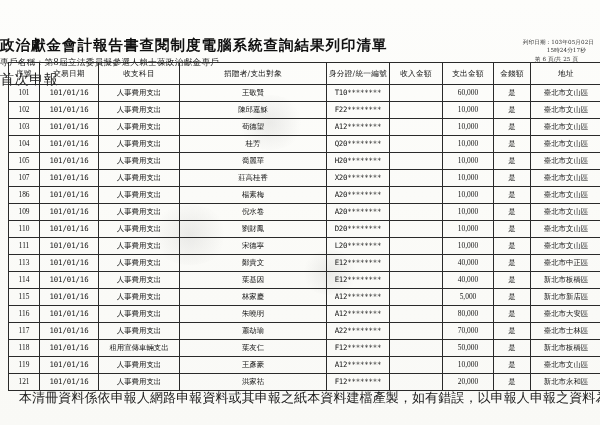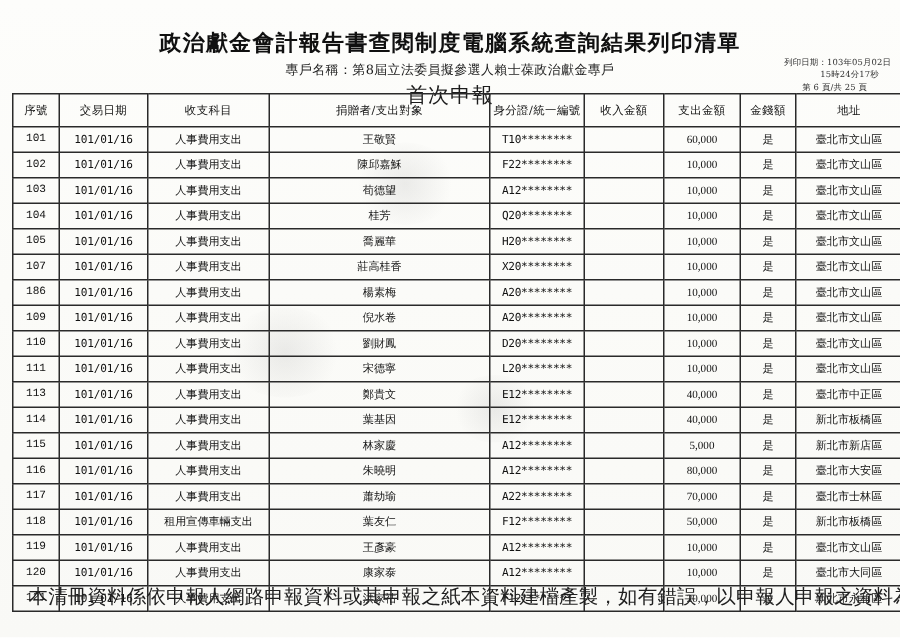--- a/index.html
+++ b/index.html
@@ -20,22 +20,22 @@
     width: 600px;
     height: 425px;
     box-sizing: border-box;
     padding: 0;
     
     background: linear-gradient(180deg,#fdfdfb 0%, #fbfbf8 45%, #f9f9f6 100%);
   }
 
   
   .doc-header {
-    padding-top: 21px;
-    text-align: center;
+    padding-top: 37px;
+    text-align: left;
   }
   .doc-title {
     font-size: 14.5px;
     letter-spacing: 1.0px;
     font-weight: 700;
     color: #101010;
     line-height: 1.15;
     white-space: nowrap;
   }
   .doc-subtitle {
@@ -104,21 +104,21 @@
   .c-id     { width: 62px; margin-left: 35px; }
   .c-in     { width: 52px; }
   .c-out    { width: 50px; }
   .c-money  { width: 36px; }
   .c-addr   { width: 70px; }
 
   td.c-party { padding-left: 22px; box-sizing: border-box; }
   td.c-in, td.c-out { text-align: right; padding-right: 5px; box-sizing: border-box; }
   td.c-id { text-align: left; padding-left: 6px; box-sizing: border-box; font-family: "DejaVu Sans Mono","Liberation Mono",monospace; font-size: 6.2px; letter-spacing: -0.2px;}
   td.c-date { font-family: "DejaVu Sans Mono","Liberation Mono",monospace; font-size: 6.6px; letter-spacing: -0.1px;}
-  td.c-seq  { font-family: Liberation Mono, monospace; font-size: 6.6px; }
+  td.c-seq  { font-family: Liberation Serif, serif; font-size: 6.6px; }
   td.c-in, td.c-out { font-family: Liberation Serif, serif; font-size: 6.8px; }
 
   
   .doc-footer {
     position: absolute;
     left: 19px;
     bottom: 18px;
     font-size: 13px;
     letter-spacing: .1px;
     color: #202020;
@@ -351,31 +351,20 @@
             <td class="c-date">101/01/16</td>
             <td class="c-acct">人事費用支出</td>
             <td class="c-party">王彥豪</td>
             <td class="c-id">A12********</td>
             <td class="c-in"></td>
             <td class="c-out">10,000</td>
             <td class="c-money">是</td>
             <td class="c-addr">臺北市文山區</td>
           </tr>
           <tr>
-            <td class="c-seq">120</td>
-            <td class="c-date">101/01/16</td>
-            <td class="c-acct">人事費用支出</td>
-            <td class="c-party">康家泰</td>
-            <td class="c-id">A12********</td>
-            <td class="c-in"></td>
-            <td class="c-out">10,000</td>
-            <td class="c-money">是</td>
-            <td class="c-addr">臺北市大同區</td>
-          </tr>
-          <tr>
             <td class="c-seq">121</td>
             <td class="c-date">101/01/16</td>
             <td class="c-acct">人事費用支出</td>
             <td class="c-party">洪家祜</td>
             <td class="c-id">F12********</td>
             <td class="c-in"></td>
             <td class="c-out">20,000</td>
             <td class="c-money">是</td>
             <td class="c-addr">新北市永和區</td>
           </tr>

